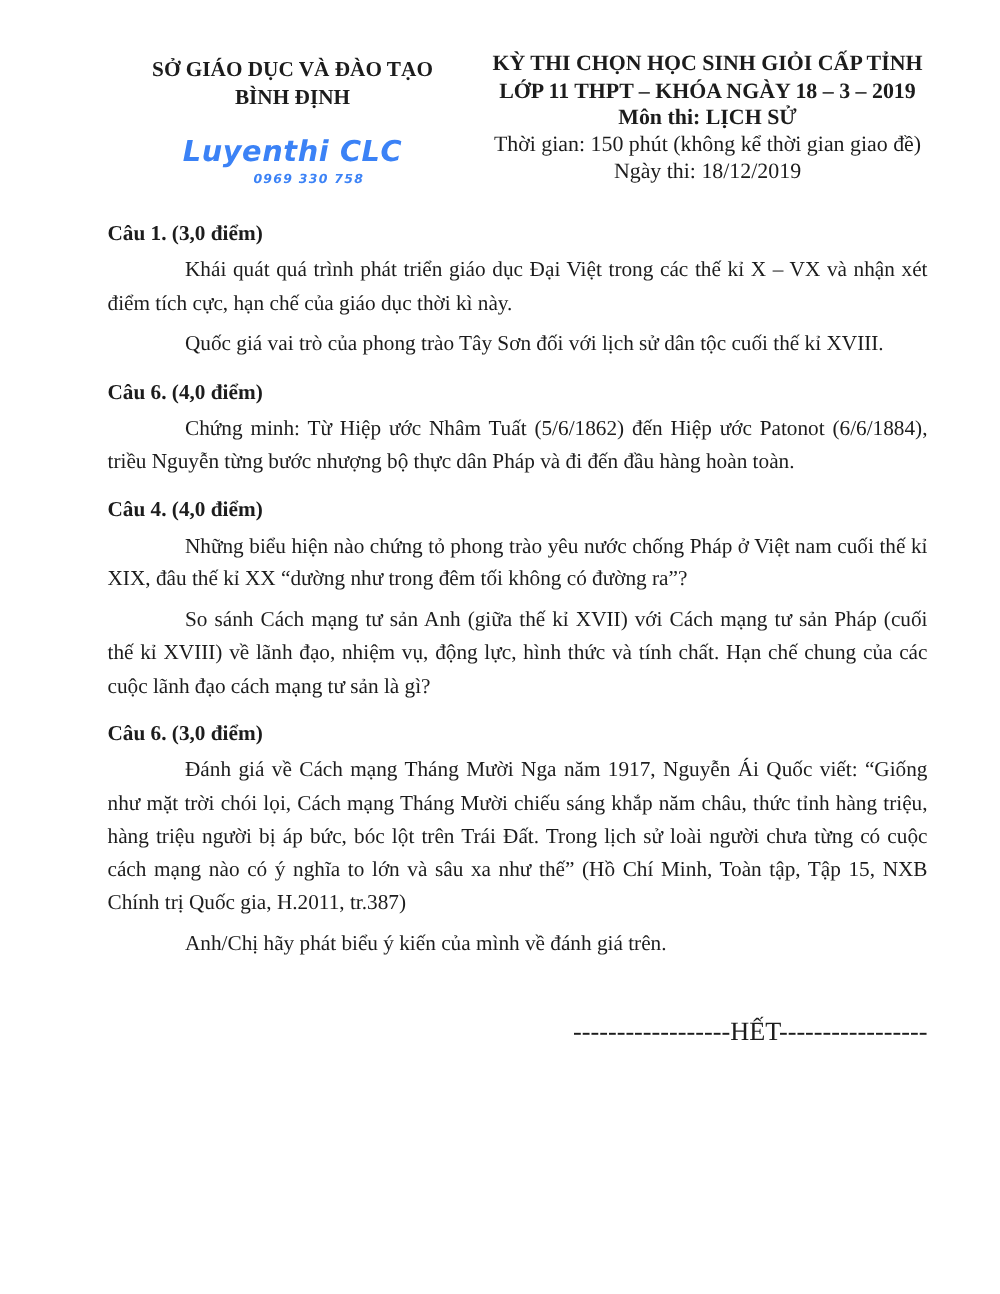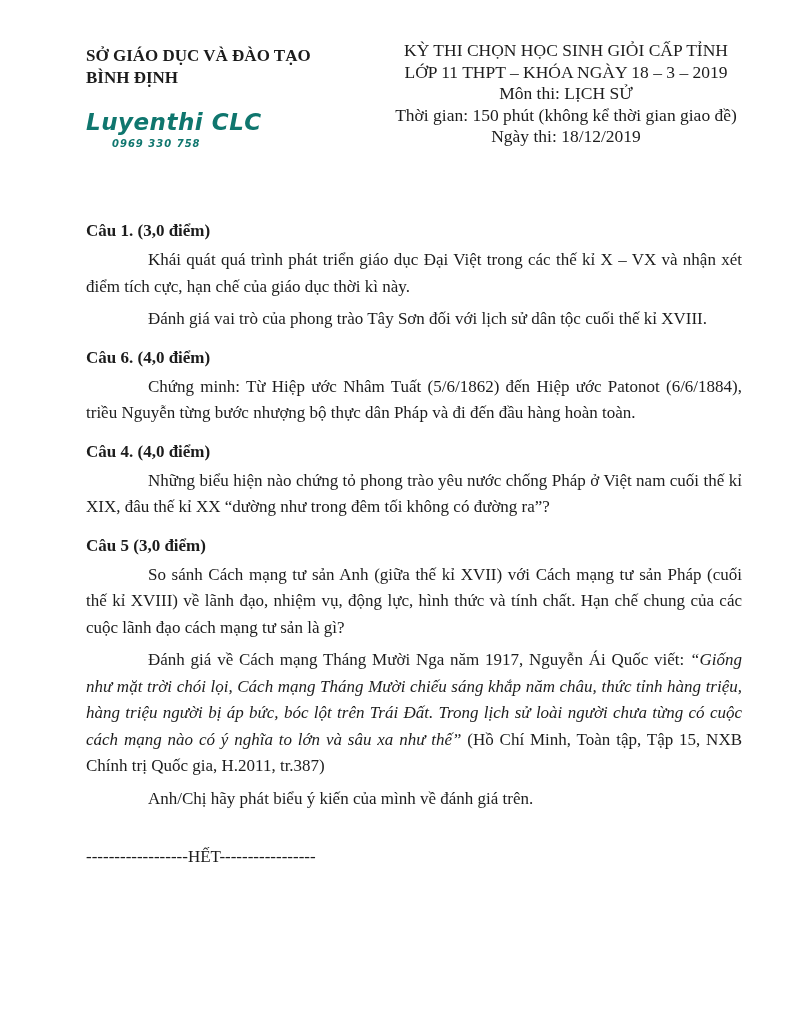--- a/index.html
+++ b/index.html
@@ -21,21 +21,21 @@
     padding: 40px 58px 0 86px;
     background: #ffffff;
   }
   
   .header {
     display: flex;
     align-items: flex-start;
   }
   .header-left {
     width: 296px;
-    text-align: left;
+    text-align: center;
     flex: none;
     padding-top: 5px;
   }
   .org-line {
     font-weight: bold;
     font-size: 17px;
     line-height: 22px;
     white-space: nowrap;
   }
   .logo {
@@ -58,57 +58,57 @@
   .header-right {
     flex: 1;
     text-align: center;
     margin-left: 8px;
   }
   .hr-line {
     font-size: 17.5px;
     line-height: 21.5px;
     white-space: nowrap;
   }
-  .hr-bold { font-weight: normal; }
+  .hr-bold { font-weight: bold; }
   
   .questions {
-    margin-top: 68px;
+    margin-top: 24px;
   }
   .q-label {
     font-weight: bold;
     font-size: 17px;
     line-height: 22px;
     margin: 14px 0 5px 0;
   }
   .q-body {
     margin: 0 0 6px 0;
     font-size: 17px;
     line-height: 26.5px;
     text-align: justify;
     text-indent: 62px;
   }
-  .italic { font-style: italic; }
+  .italic { }
   
   .end-line {
-    margin-top: 34px;
-    text-align: left;
-    font-size: 17px;
+    margin-top: 46px;
+    text-align: right;
+    font-size: 21px;
     line-height: 22px;
   }
 </style>
 </head>
 <body>
 
 <div class="page">
 
   <div class="header">
     <div class="header-left">
       <div class="org-line">SỞ GIÁO DỤC VÀ ĐÀO TẠO</div>
       <div class="org-line">BÌNH ĐỊNH</div>
-      <div class="logo" style="color:#0f766e;">
+      <div class="logo" style="color:#3b82f6;">
         <div class="logo-name">Luyenthi CLC</div>
         <div class="logo-phone">0969 330 758</div>
       </div>
     </div>
     <div class="header-right">
       <div class="hr-line hr-bold">KỲ THI CHỌN HỌC SINH GIỎI CẤP TỈNH</div>
       <div class="hr-line hr-bold">LỚP 11 THPT – KHÓA NGÀY 18 – 3 – 2019</div>
       <div class="hr-line hr-bold">Môn thi: LỊCH SỬ</div>
       <div class="hr-line">Thời gian: 150 phút (không kể thời gian giao đề)</div>
       <div class="hr-line">Ngày thi: 18/12/2019</div>
@@ -116,39 +116,39 @@
   </div>
 
   <div class="questions">
 
     <section class="question">
       <div class="q-label">Câu 1. (3,0 điểm)</div>
       <p class="q-body">Khái quát quá trình phát triển giáo dục Đại Việt trong các thế kỉ X – VX và nhận xét điểm tích cực, hạn chế của giáo dục thời kì này.</p>
     </section>
 
     <section class="question">
-      <p class="q-body">Đánh giá vai trò của phong trào Tây Sơn đối với lịch sử dân tộc cuối thế kỉ XVIII.</p>
+      <p class="q-body">Quốc giá vai trò của phong trào Tây Sơn đối với lịch sử dân tộc cuối thế kỉ XVIII.</p>
     </section>
 
     <section class="question">
       <div class="q-label">Câu 6. (4,0 điểm)</div>
       <p class="q-body">Chứng minh: Từ Hiệp ước Nhâm Tuất (5/6/1862) đến Hiệp ước Patonot (6/6/1884), triều Nguyễn từng bước nhượng bộ thực dân Pháp và đi đến đầu hàng hoàn toàn.</p>
     </section>
 
     <section class="question">
       <div class="q-label">Câu 4. (4,0 điểm)</div>
       <p class="q-body">Những biểu hiện nào chứng tỏ phong trào yêu nước chống Pháp ở Việt nam cuối thế kỉ XIX, đâu thế kỉ XX “dường như trong đêm tối không có đường ra”?</p>
     </section>
 
     <section class="question">
-      <div class="q-label">Câu 5 (3,0 điểm)</div>
       <p class="q-body">So sánh Cách mạng tư sản Anh (giữa thế kỉ XVII) với Cách mạng tư sản Pháp (cuối thế kỉ XVIII) về lãnh đạo, nhiệm vụ, động lực, hình thức và tính chất. Hạn chế chung của các cuộc lãnh đạo cách mạng tư sản là gì?</p>
     </section>
 
     <section class="question">
+      <div class="q-label">Câu 6. (3,0 điểm)</div>
       <p class="q-body"><span>Đánh giá về Cách mạng Tháng Mười Nga năm 1917, Nguyễn Ái Quốc viết: </span><span class="italic">“Giống như mặt trời chói lọi, Cách mạng Tháng Mười chiếu sáng khắp năm châu, thức tỉnh hàng triệu, hàng triệu người bị áp bức, bóc lột trên Trái Đất. Trong lịch sử loài người chưa từng có cuộc cách mạng nào có ý nghĩa to lớn và sâu xa như thế”</span><span> (Hồ Chí Minh, Toàn tập, Tập 15, NXB Chính trị Quốc gia, H.2011, tr.387)</span></p>
       <p class="q-body">Anh/Chị hãy phát biểu ý kiến của mình về đánh giá trên.</p>
     </section>
 
   </div>
 
   <div class="end-line">------------------HẾT-----------------</div>
 
 </div>
 

